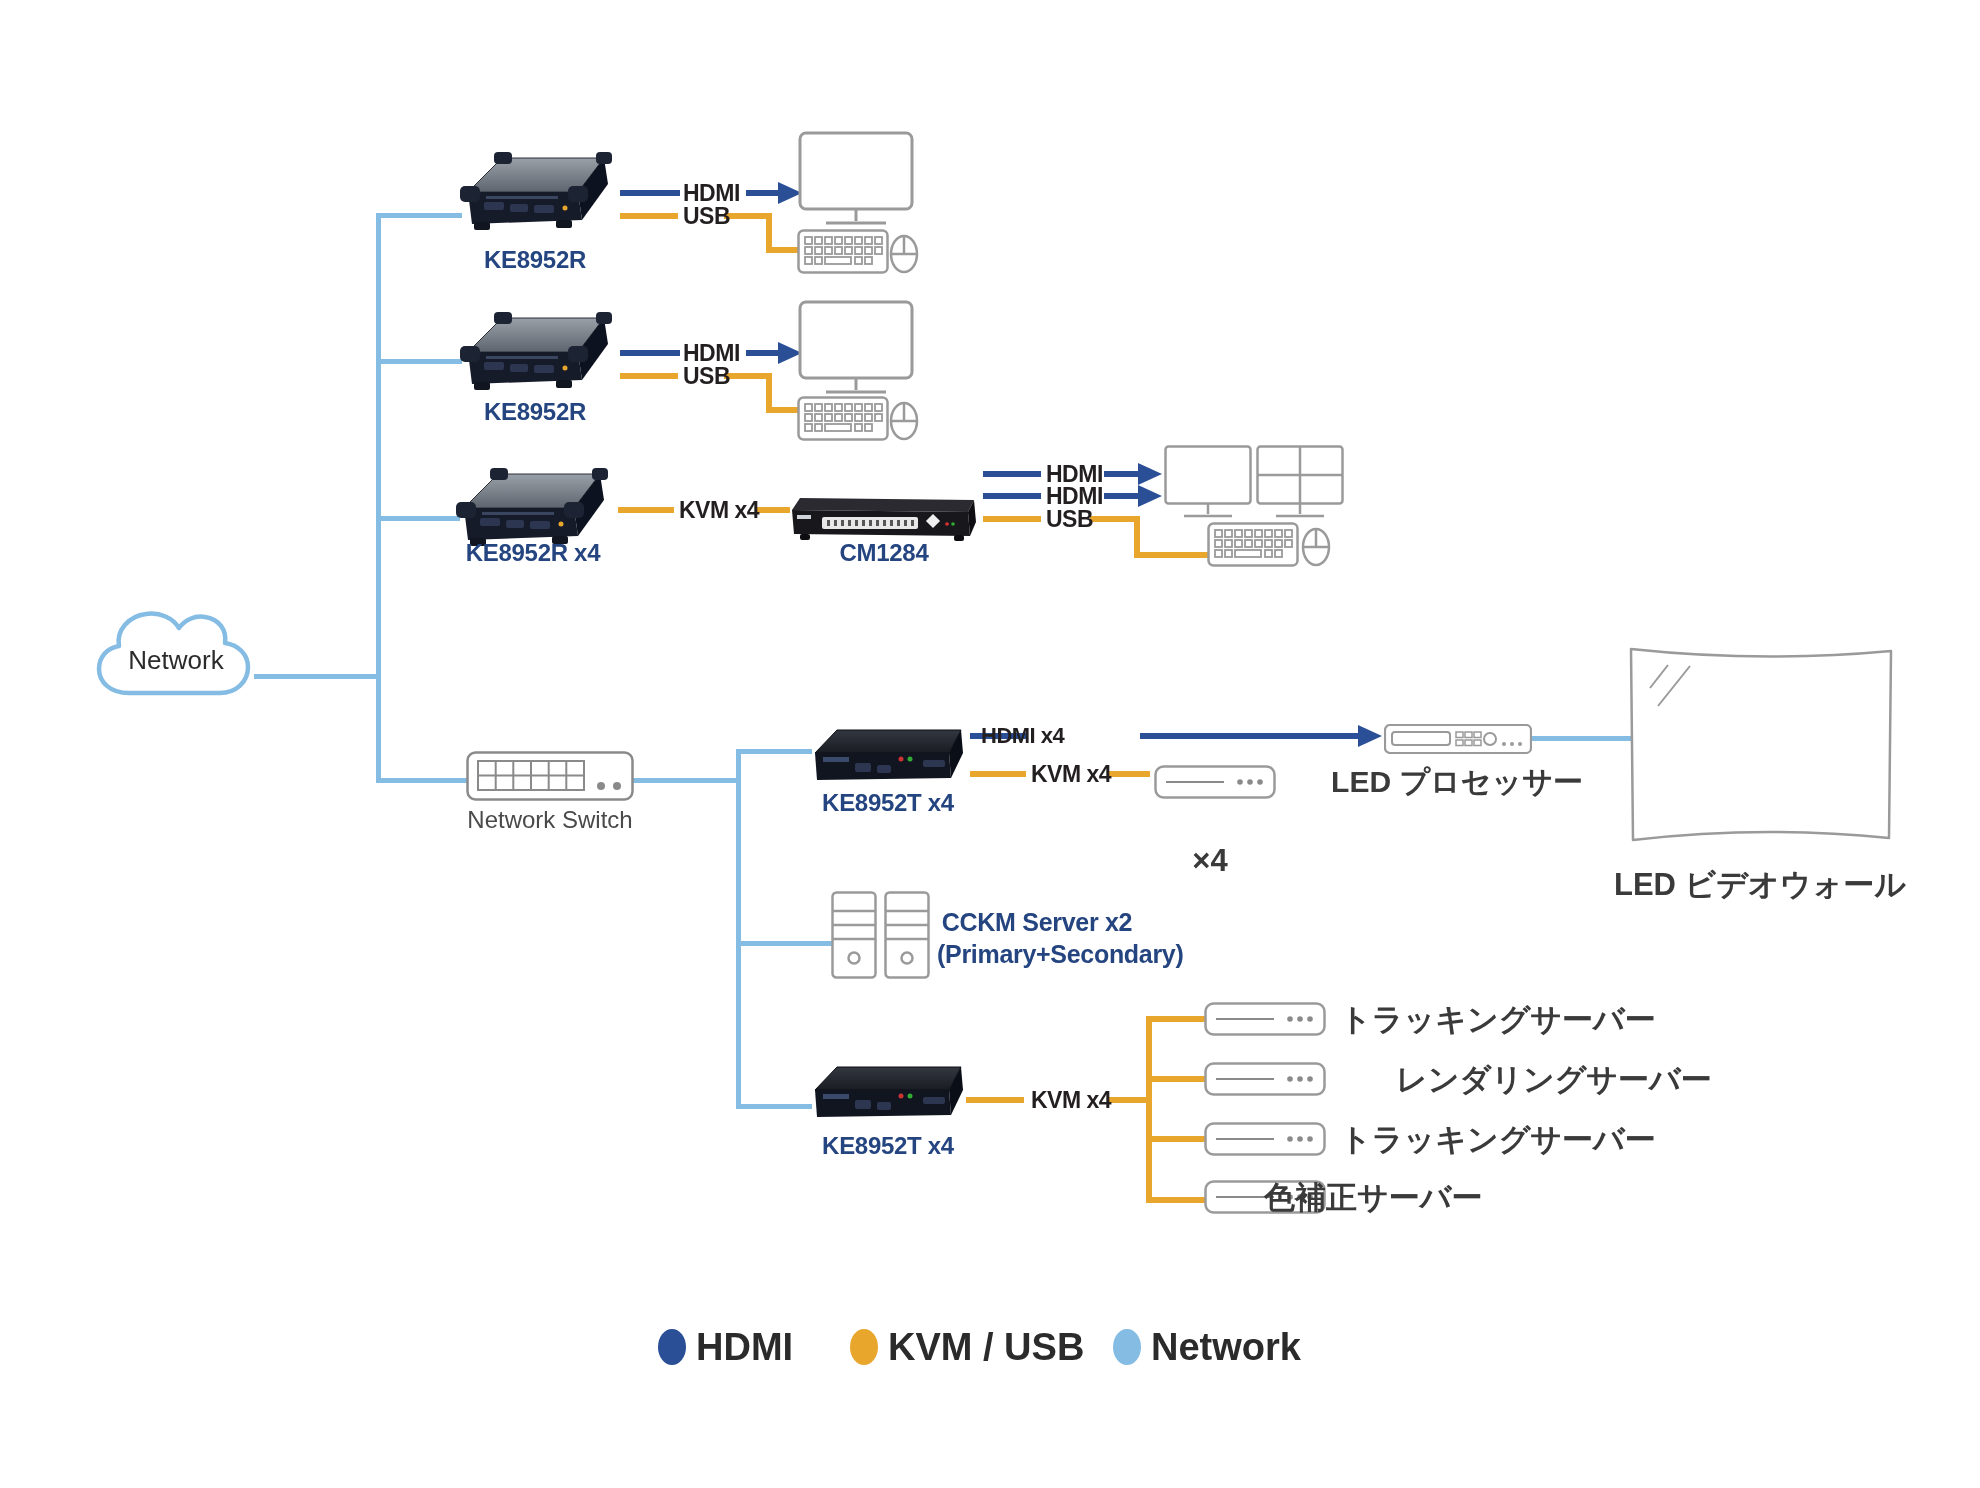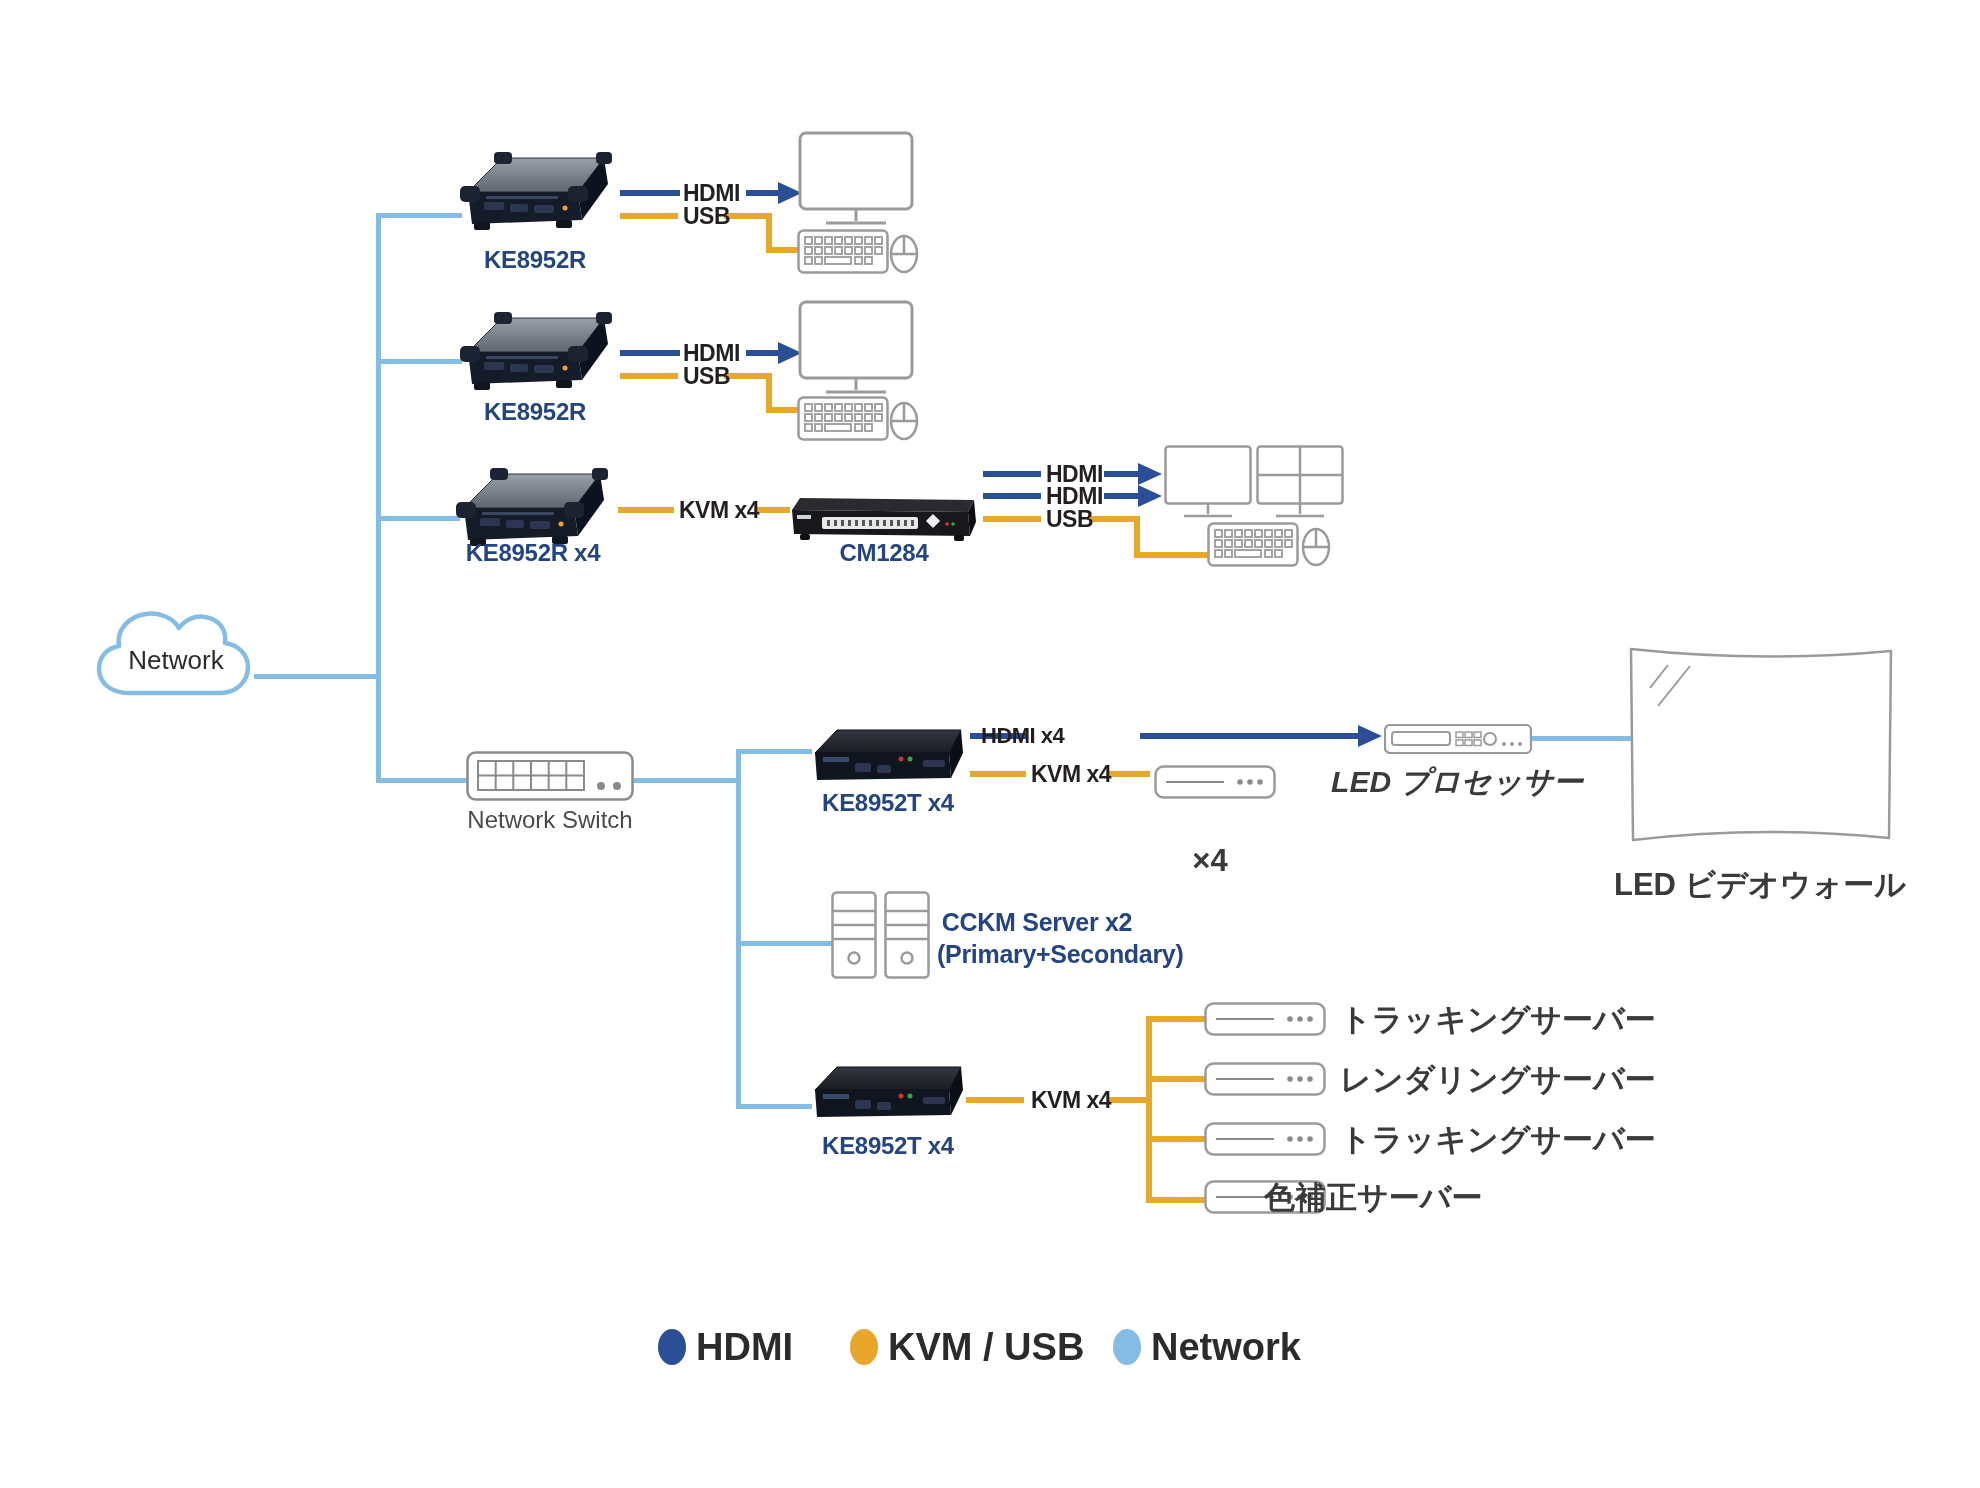--- a/index.html
+++ b/index.html
@@ -395,21 +395,21 @@
         <rect x="72" y="16" width="7" height="5.5"></rect>
           <rect x="81" y="16" width="7" height="5.5"></rect>
           <rect x="90" y="16" width="7" height="5.5"></rect>
       </g>
       <circle cx="106" cy="15" r="6" fill="none" stroke="#9A9A9A" stroke-width="2"></circle>
       <circle cx="120" cy="20" r="2" fill="#9A9A9A"></circle>
         <circle cx="128" cy="20" r="2" fill="#9A9A9A"></circle>
         <circle cx="136" cy="20" r="2" fill="#9A9A9A"></circle>
     </svg>
   </div>
-  <div class="jp-label" style="left:1312px;top:762px;width:290px;text-align:center;font-size:30px;font-style:italic;">LED プロセッサー</div>
+  <div class="jp-label" style="left:1312px;top:762px;width:290px;text-align:center;font-size:30px;">LED プロセッサー</div>
 
   <div class="device" style="left:1628px;top:644px;">
     <svg width="266" height="200" viewBox="0 0 266 200">
       <path d="M3,5 Q133,19 263,7 L261,194 Q133,181 5,196 Z" fill="#fff" stroke="#9A9A9A" stroke-width="2.5" stroke-linejoin="round"></path>
       <line x1="22" y1="44" x2="40" y2="21" stroke="#9A9A9A" stroke-width="2"></line>
       <line x1="30" y1="62" x2="62" y2="22" stroke="#9A9A9A" stroke-width="2"></line>
     </svg>
   </div>
   <div class="jp-label" style="left:1600px;top:864px;width:320px;text-align:center;">LED ビデオウォール</div>
 
@@ -462,21 +462,21 @@
 
   <div class="device" style="left:1204px;top:1062px;">
     <svg width="122" height="34" viewBox="0 0 122 34">
       <rect x="1.5" y="1.5" width="119" height="31" rx="8" fill="#fff" stroke="#9A9A9A" stroke-width="2.5"></rect>
       <line x1="12" y1="17" x2="70" y2="17" stroke="#8A8A8A" stroke-width="2.2"></line>
       <circle cx="86" cy="17" r="2.8" fill="#8A8A8A"></circle>
         <circle cx="96" cy="17" r="2.8" fill="#8A8A8A"></circle>
         <circle cx="106" cy="17" r="2.8" fill="#8A8A8A"></circle>
     </svg>
   </div>
-  <div class="jp-label" style="left:1340px;top:1059px;">レンダリングサーバー</div>
+  <div class="jp-label" style="left:1396px;top:1059px;">レンダリングサーバー</div>
 
   <div class="device" style="left:1204px;top:1122px;">
     <svg width="122" height="34" viewBox="0 0 122 34">
       <rect x="1.5" y="1.5" width="119" height="31" rx="8" fill="#fff" stroke="#9A9A9A" stroke-width="2.5"></rect>
       <line x1="12" y1="17" x2="70" y2="17" stroke="#8A8A8A" stroke-width="2.2"></line>
       <circle cx="86" cy="17" r="2.8" fill="#8A8A8A"></circle>
         <circle cx="96" cy="17" r="2.8" fill="#8A8A8A"></circle>
         <circle cx="106" cy="17" r="2.8" fill="#8A8A8A"></circle>
     </svg>
   </div>

